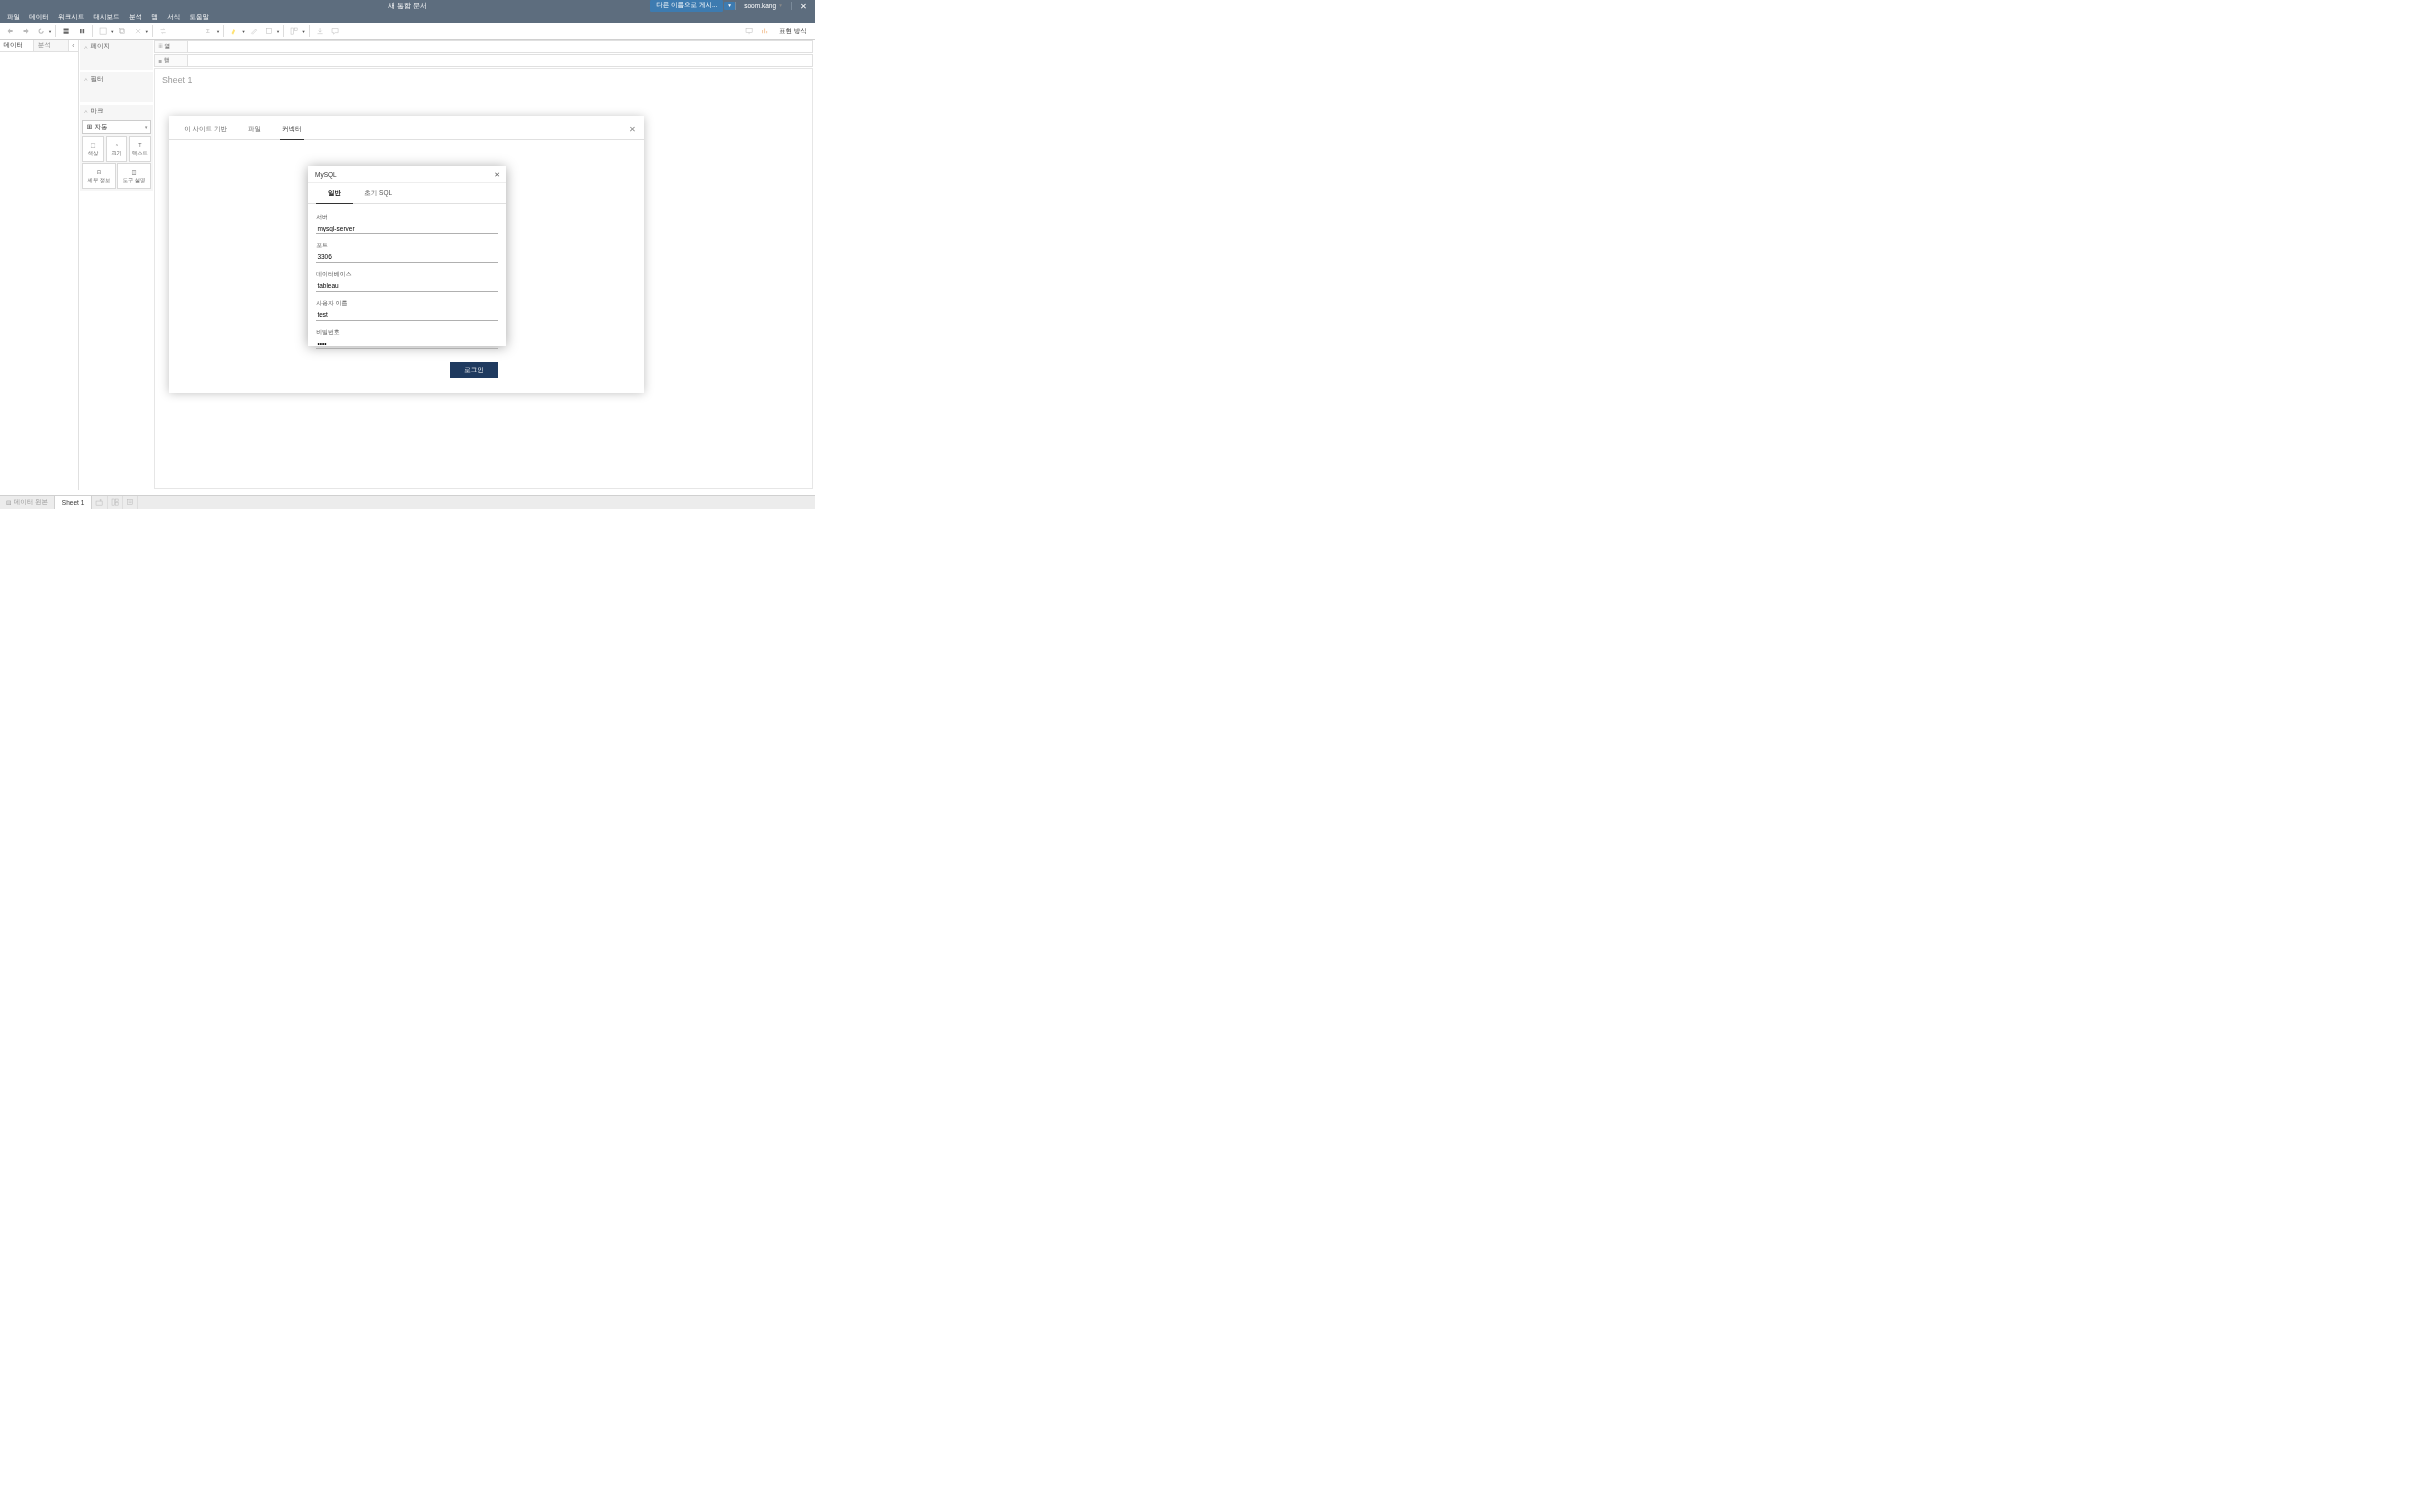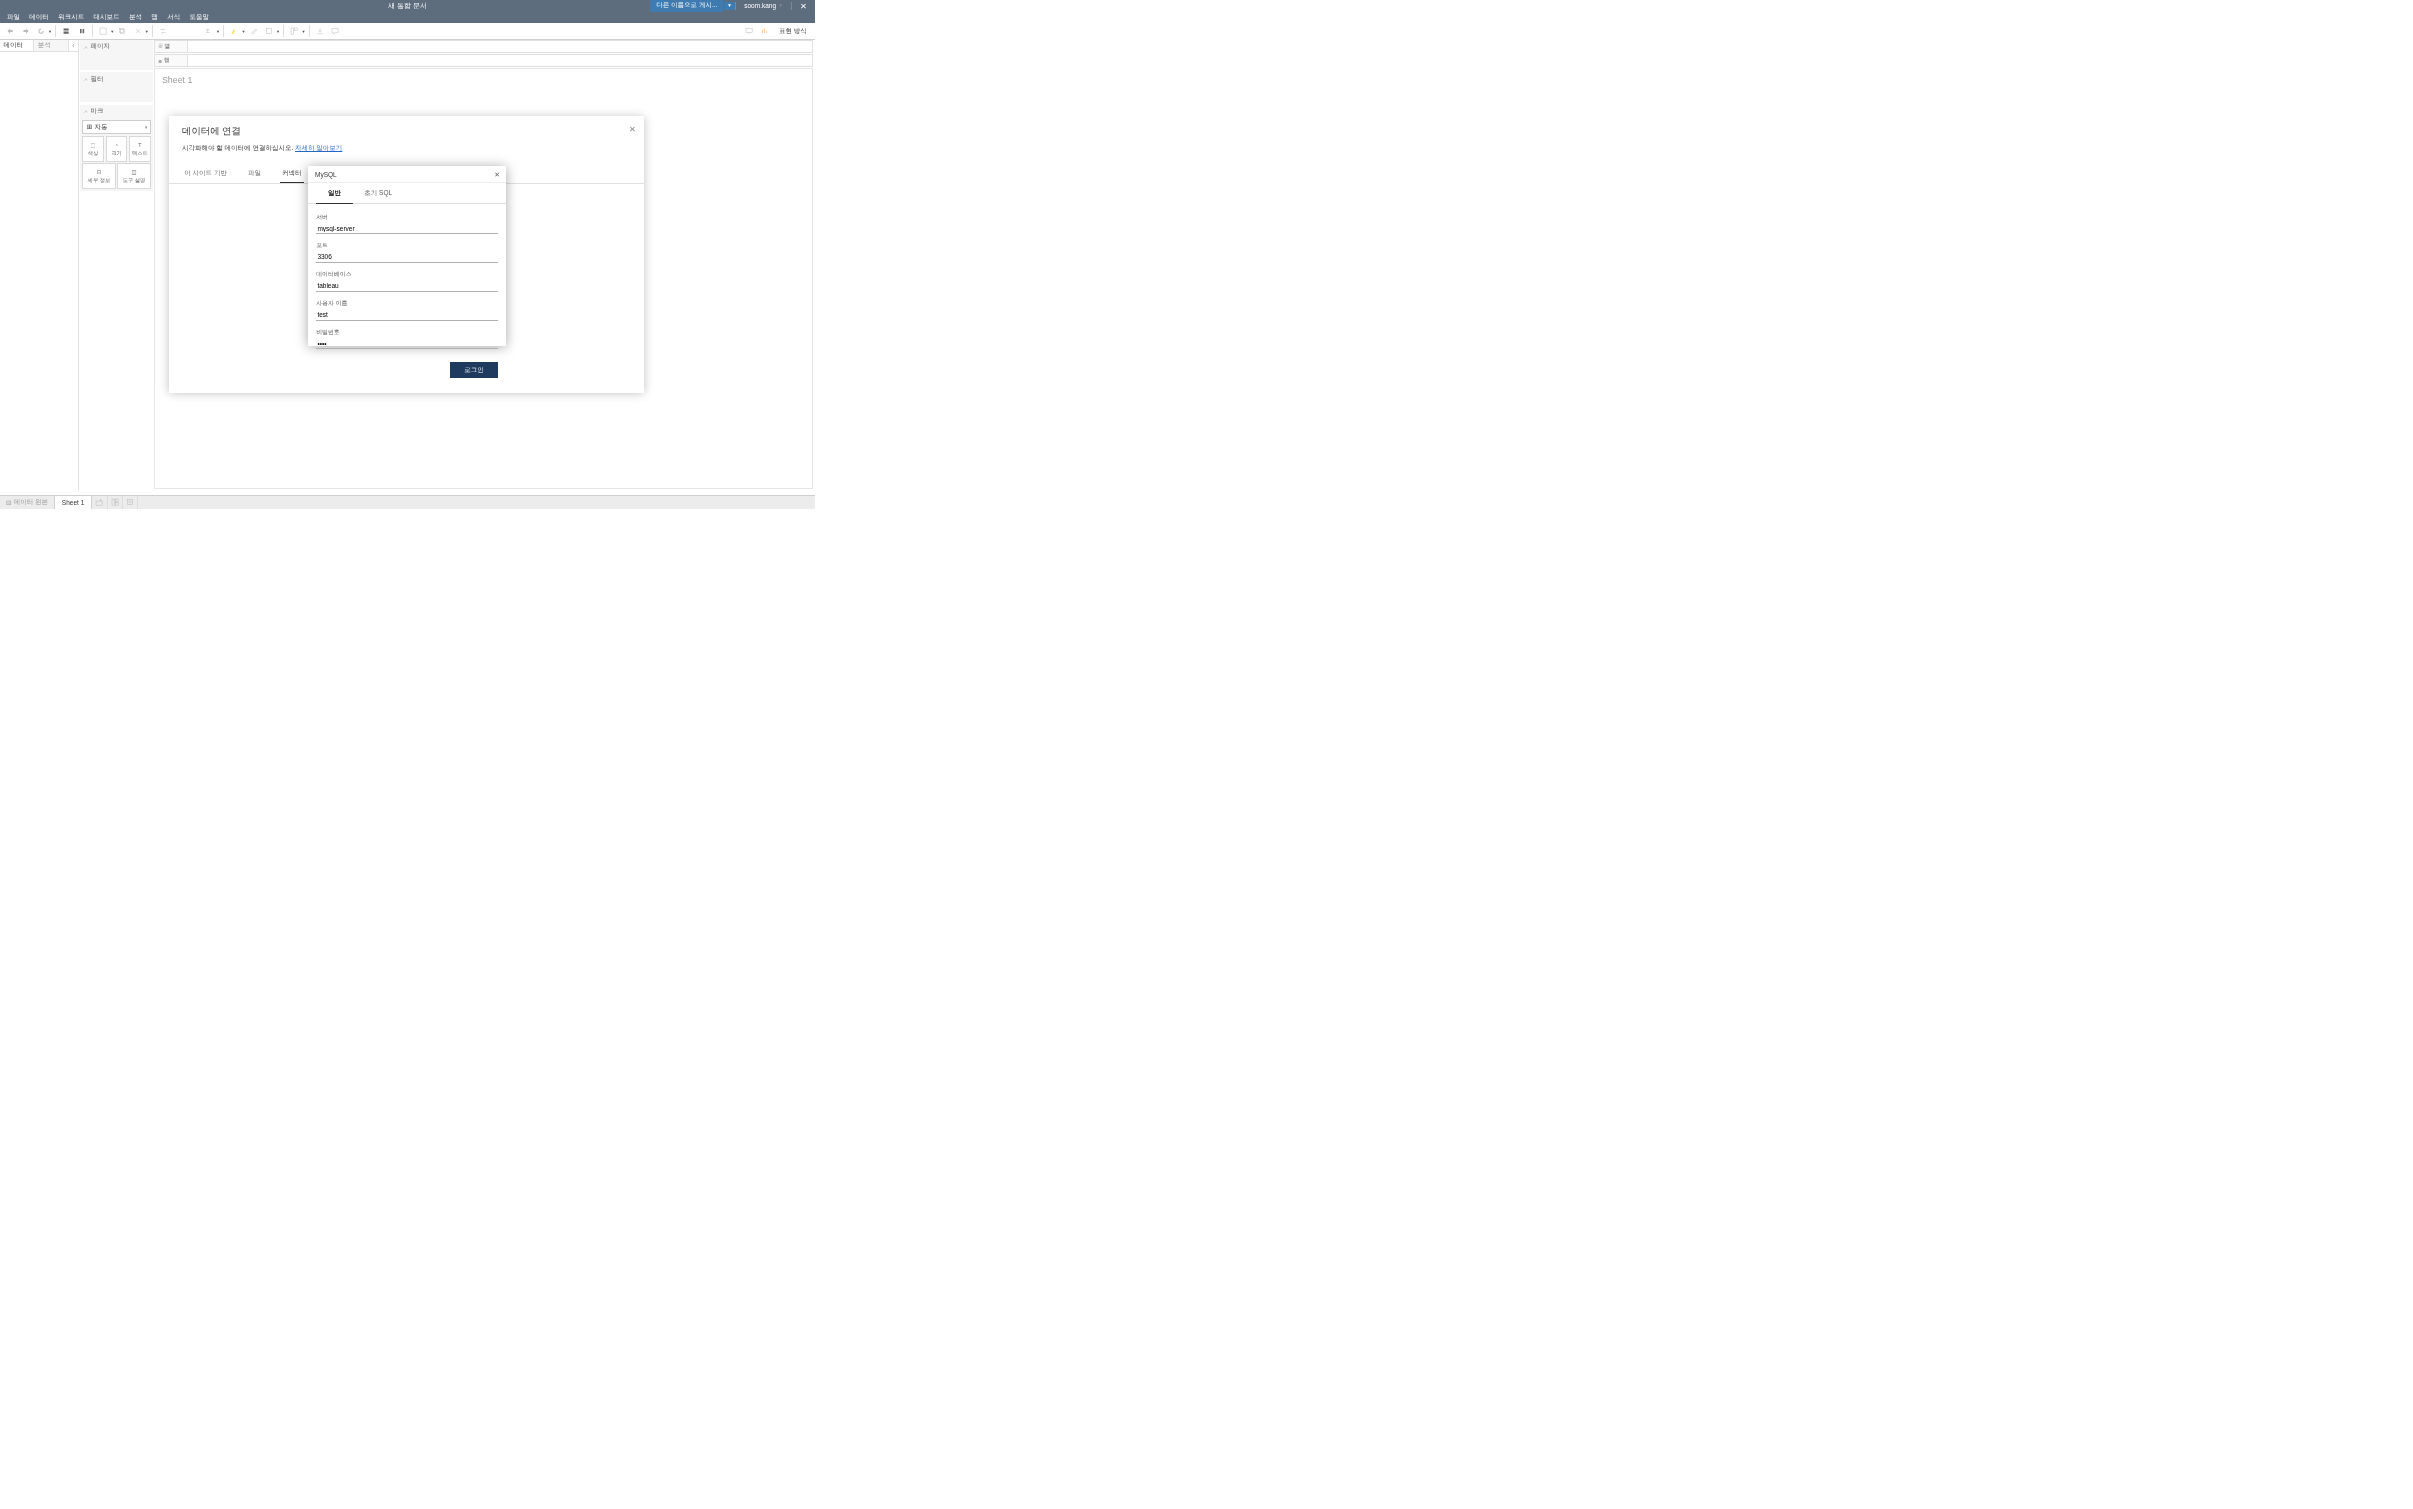--- a/index.html
+++ b/index.html
@@ -304,26 +304,20 @@
     <div class="shelf-area"></div>
   </div>
 </div>
 
 <div class="canvas">
   <div>Sheet 1</div>
 </div>
 
 <div class="dialog-bg">
   <div class="dialog-close">✕</div>
-  <div class="dialog-header">
-    <div class="dialog-title">데이터에 연결</div>
-    <div class="dialog-sub">
-      <span>시각화해야 할 데이터에 연결하십시오. </span><a>자세히 알아보기</a>
-    </div>
-  </div>
   <div class="dialog-tabs">
     <div class="dialog-tab">이 사이트 기반</div>
     <div class="dialog-tab">파일</div>
     <div class="dialog-tab active">커넥터</div>
   </div>
 </div>
 
 <div class="mysql-modal">
   <div class="mysql-header">
     <span>MySQL</span>

